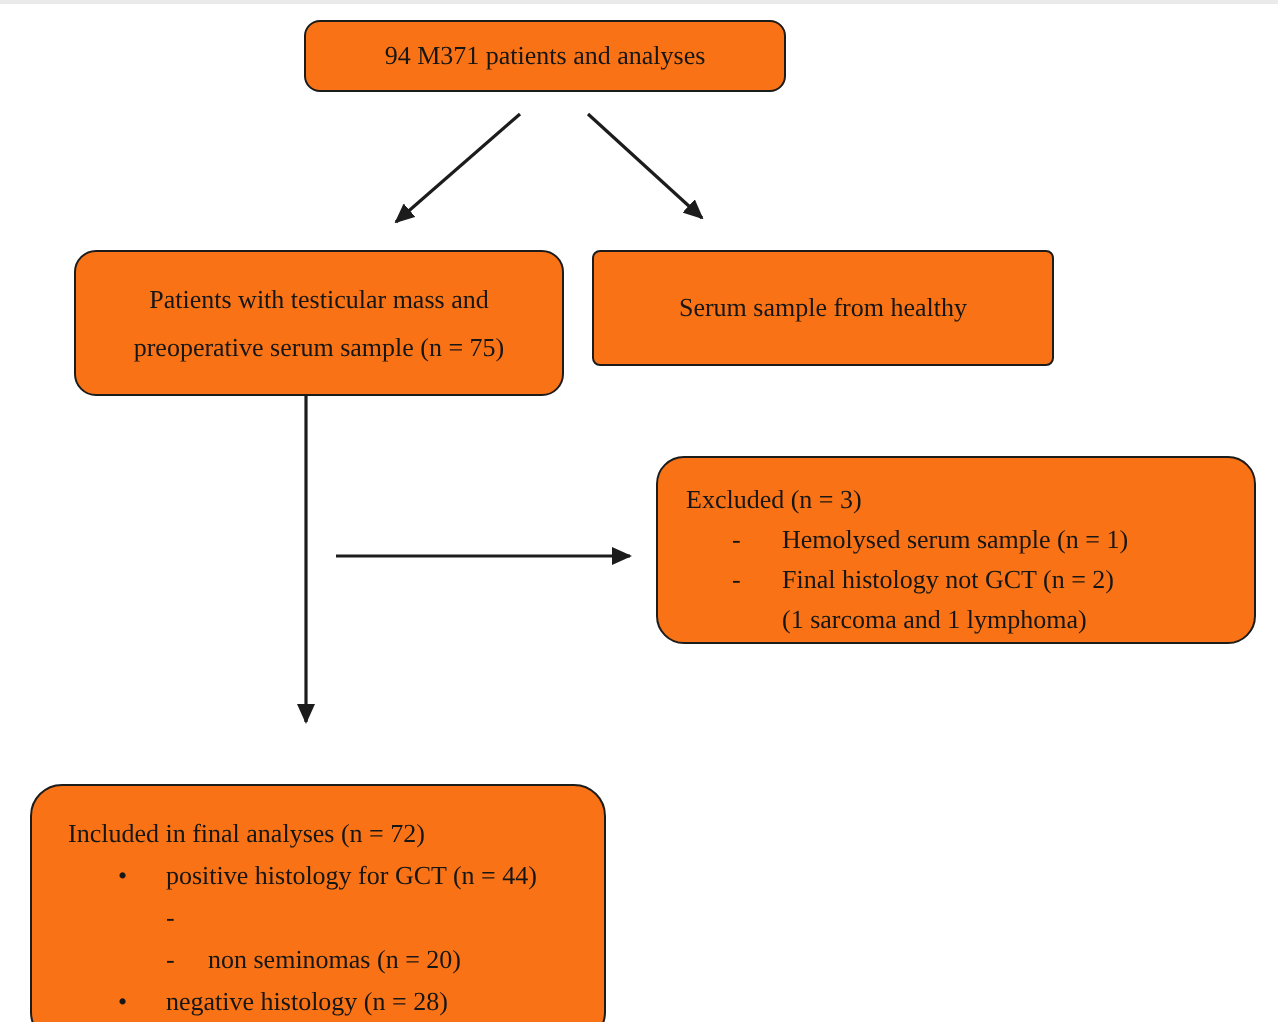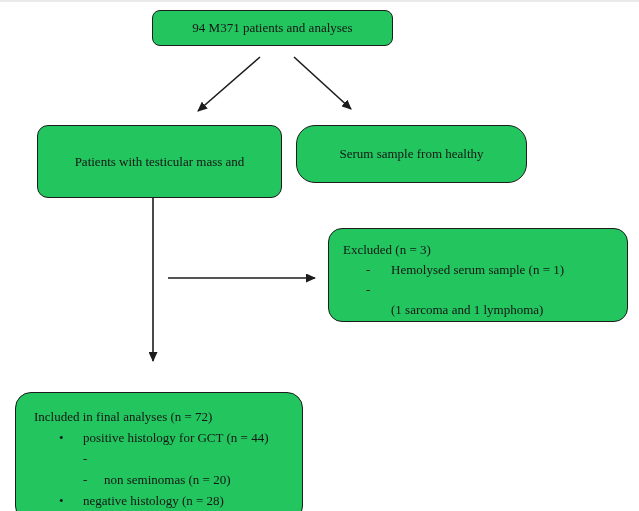--- a/index.html
+++ b/index.html
@@ -29,21 +29,21 @@
     width: 639px; height: 511px;
   }
   .arrows line {
     stroke: #1c1c1c;
     stroke-width: 1.6;
   }
   .box {
     position: absolute;
     box-sizing: border-box;
     border: 1.5px solid #1c1c1c;
-    background: #22c55e;
+    background: #f97316;
   }
   .box.centered {
     display: flex;
     flex-direction: column;
     align-items: center;
     justify-content: center;
     text-align: center;
     line-height: 24px;
   }
   .box-root {
@@ -52,21 +52,21 @@
     border-radius: 8px;
   }
   .box-testicular {
     left: 37px; top: 125px;
     width: 245px; height: 73px;
     border-radius: 11px;
   }
   .box-healthy {
     left: 296px; top: 125px;
     width: 231px; height: 58px;
-    border-radius: 19px;
+    border-radius: 4px;
   }
   .box-excluded {
     left: 328px; top: 228px;
     width: 300px; height: 94px;
     border-radius: 14px;
     padding: 11px 6px 0 14px;
     line-height: 20px;
   }
   .box-included {
     left: 15px; top: 392px;
@@ -105,34 +105,36 @@
     <line x1="153" y1="193" x2="153" y2="361" marker-end="url(#ah)"></line>
     <line x1="168" y1="278" x2="315" y2="278" marker-end="url(#ah)"></line>
   </svg>
 
   <div class="box box-root centered">
     <div>94 M371 patients and analyses</div>
   </div>
 
   <div class="box box-testicular centered">
     <div>Patients with testicular mass and</div>
+    <div>preoperative serum sample (n = 75)</div>
   </div>
 
   <div class="box box-healthy centered">
     <div>Serum sample from healthy</div>
   </div>
 
   <div class="box box-excluded">
     <div class="title">Excluded (n = 3)</div>
     <div class="row">
       <span class="marker">-</span>
       <span>Hemolysed serum sample (n = 1)</span>
     </div>
     <div class="row">
       <span class="marker">-</span>
+      <span>Final histology not GCT (n = 2)</span>
     </div>
     <div class="row cont">
       <span>(1 sarcoma and 1 lymphoma)</span>
     </div>
   </div>
 
   <div class="box box-included">
     <div class="title">Included in final analyses (n = 72)</div>
     <div class="row lvl1">
       <span class="marker">•</span>

